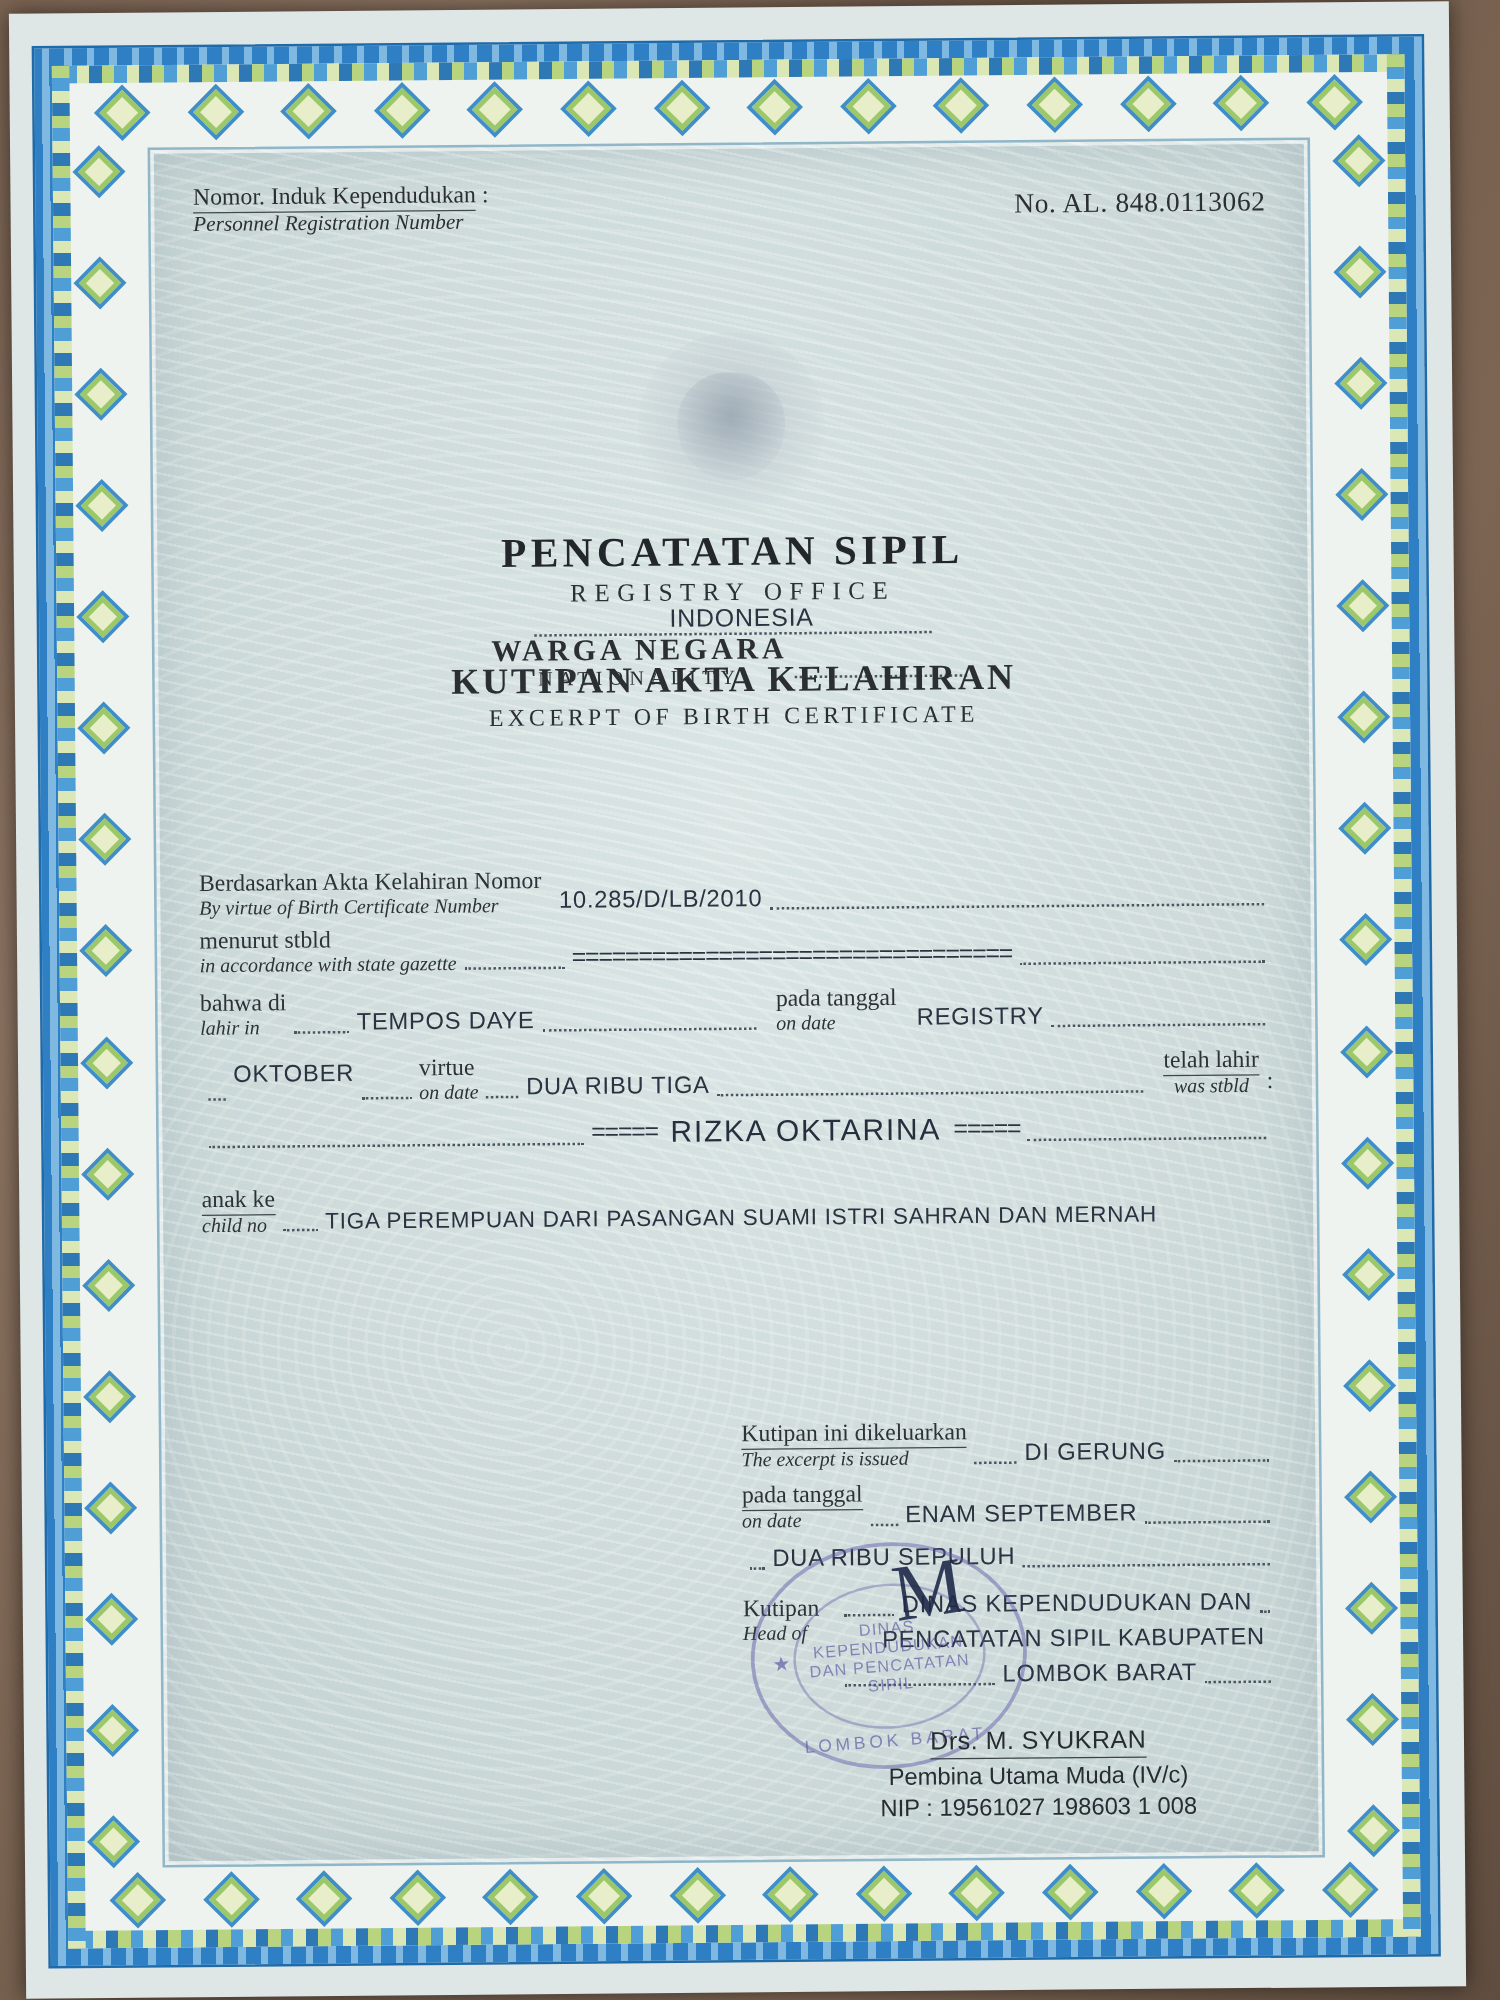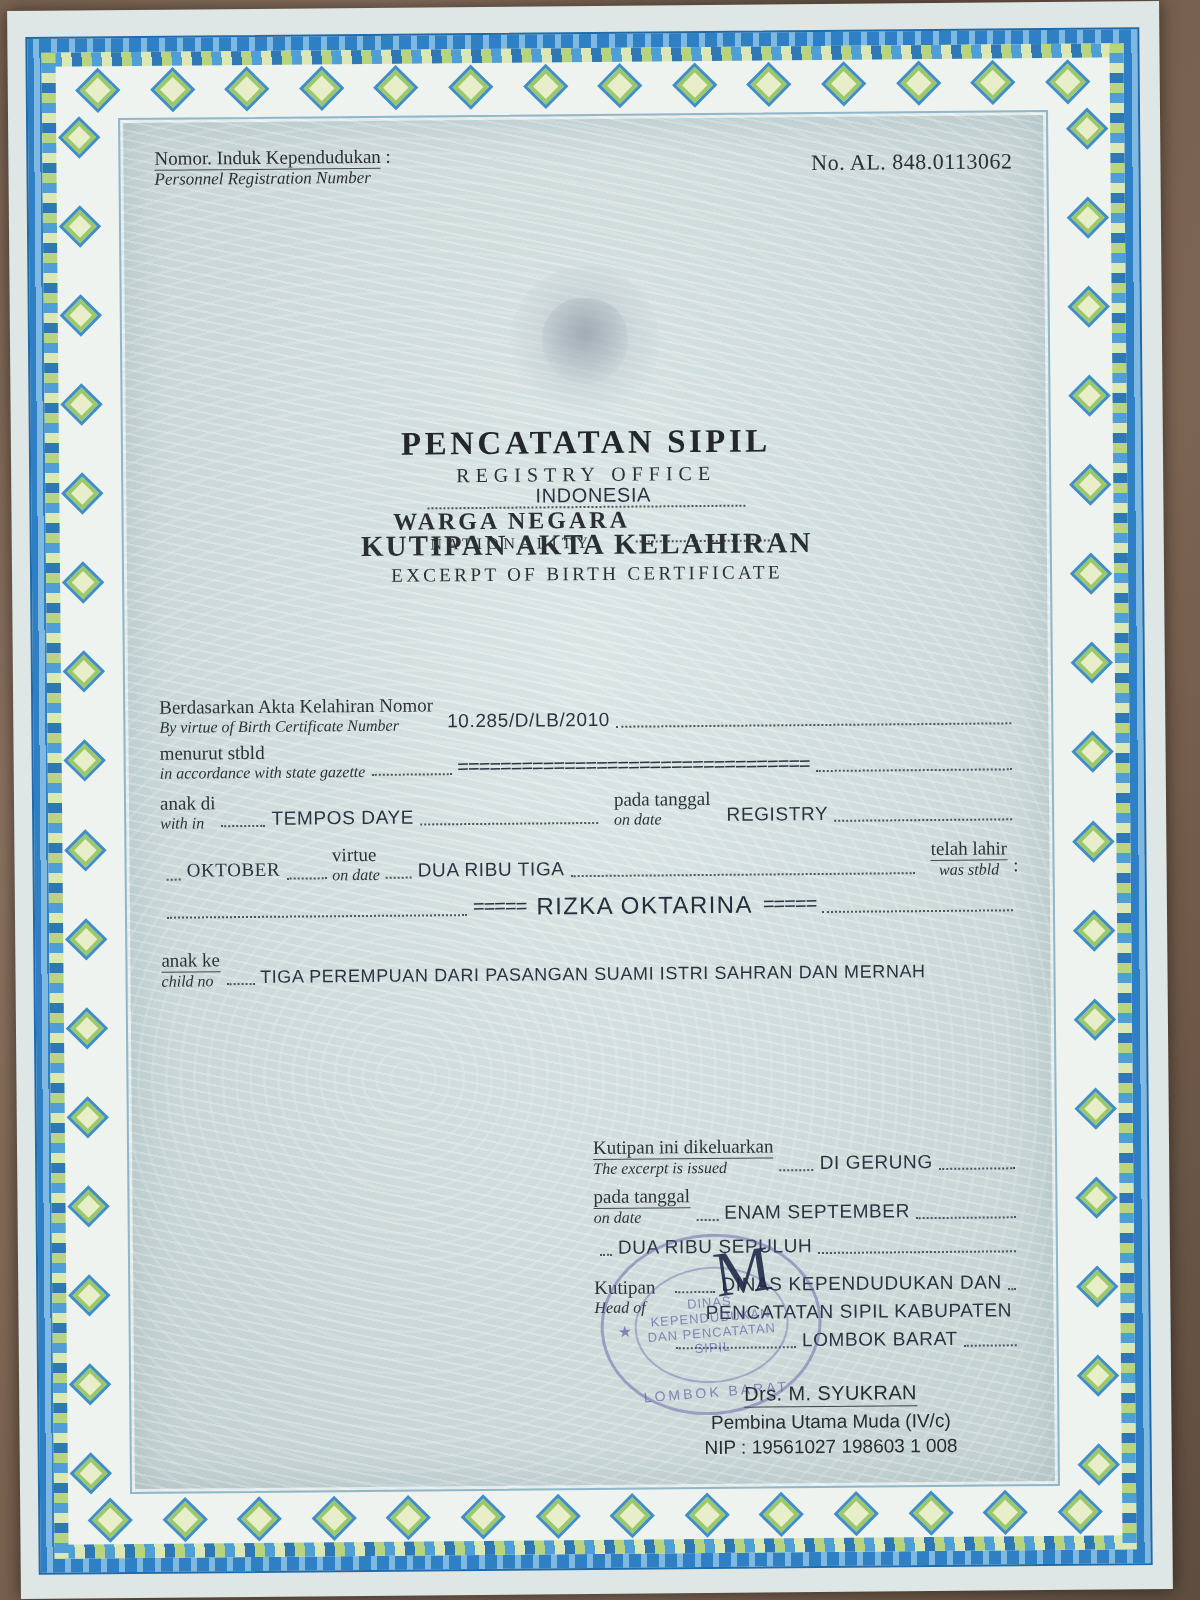--- a/index.html
+++ b/index.html
@@ -297,37 +297,37 @@
               <span class="lbl">menurut stbld</span>
               <span class="en">in accordance with state gazette</span>
             </div>
             <span class="dots" style="flex:0 0 80px;"></span>
             <span class="eqs" style="margin-bottom:2px;">=================================</span>
             <span class="dots"></span>
           </div>
 
           <div class="row" style="margin-top:10px;">
             <div class="pair">
-              <span class="lbl">anak di</span>
-              <span class="en">with in</span>
+              <span class="lbl">bahwa di</span>
+              <span class="en">lahir in</span>
             </div>
             <span class="dots" style="flex:0 0 44px;"></span>
             <span class="hw" style="margin-bottom:2px;">TEMPOS DAYE</span>
             <span class="dots"></span>
             <div class="pair" style="margin-left:10px;">
               <span class="lbl">pada tanggal</span>
               <span class="en">on date</span>
             </div>
             <span class="hw" style="margin:0 0 2px 16px;">REGISTRY</span>
             <span class="dots"></span>
           </div>
 
           <div class="row" style="margin-top:12px;">
             <span class="dots" style="flex:0 0 14px;"></span>
-            <span class="hw" style="margin-bottom:4px;font-family:Liberation Serif, serif;">OKTOBER</span>
+            <span class="hw" style="margin-bottom:14px;">OKTOBER</span>
             <span class="dots" style="flex:0 0 40px;"></span>
             <div class="pair">
               <span class="lbl">virtue</span>
               <span class="en">on date</span>
             </div>
             <span class="dots" style="flex:0 0 26px;"></span>
             <span class="hw" style="margin-bottom:2px;">DUA RIBU TIGA</span>
             <span class="dots"></span>
             <div class="pair" style="margin-left:10px;text-align:center;">
               <span class="lbl" style="border-bottom:1px solid #3f474e;">telah lahir</span>

